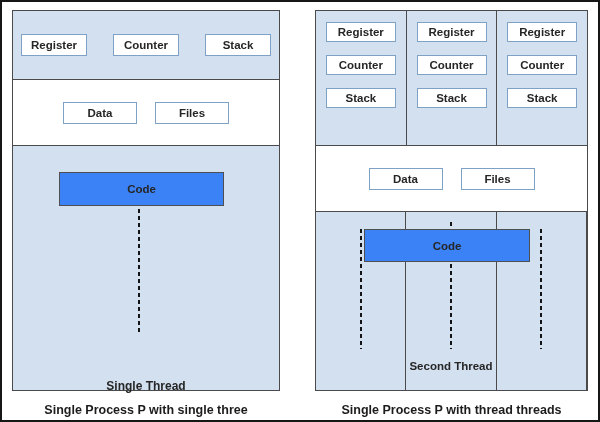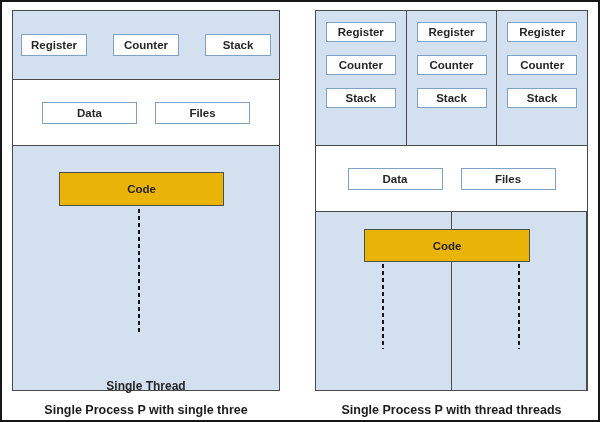--- a/index.html
+++ b/index.html
@@ -28,26 +28,26 @@
     width:66px; height:22px; background:#fff;
     border:1.5px solid var(--box-border,#7da2c6);
     display:flex; align-items:center; justify-content:center;
     font-size:11.5px; font-weight:600; box-sizing:border-box; white-space:nowrap;
   }
   
   .mem-band {
     height:66px; background:#fff; border-bottom:1.5px solid var(--outline,#4a4a4a);
     display:flex; align-items:center; justify-content:center; gap:18px;
   }
-  .mem-band .sbox { width:95px; }
+  .mem-band .sbox { width:74px; }
 
   
   .code-band { flex:1; position:relative; }
   .code-box {
-    position:absolute; background:#eab308; border:1px solid #4f4f4f;
+    position:absolute; background:#3b82f6; border:1px solid #4f4f4f;
     display:flex; align-items:center; justify-content:center;
     font-size:11.5px; font-weight:600; z-index:2; box-sizing:border-box;
   }
   #p-left .code-box { left:46px; top:26px; width:165px; height:34px; }
   .dash {
     position:absolute; width:2px; z-index:1;
     background-image:repeating-linear-gradient(to bottom,#141414 0 4px,transparent 4px 7px);
   }
   .dash-single { left:125px; top:63px; height:124px; }
   .thread-label {
@@ -161,20 +161,24 @@
       </div>
       <div class="sbox">
         <span>Files</span>
       </div>
     </div>
 
     <div class="band blue threads-band">
       <div class="t-col">
         <div class="dash"></div>
       </div>
+      <div class="t-col mid">
+        <div class="dash"></div>
+        <div class="t-label">Second Thread</div>
+      </div>
       <div class="t-col">
         <div class="dash"></div>
       </div>
       <div class="code-box">
         <span>Code</span>
       </div>
     </div>
   </section>
   <div class="caption cap-right">Single Process P with thread threads</div>
 

